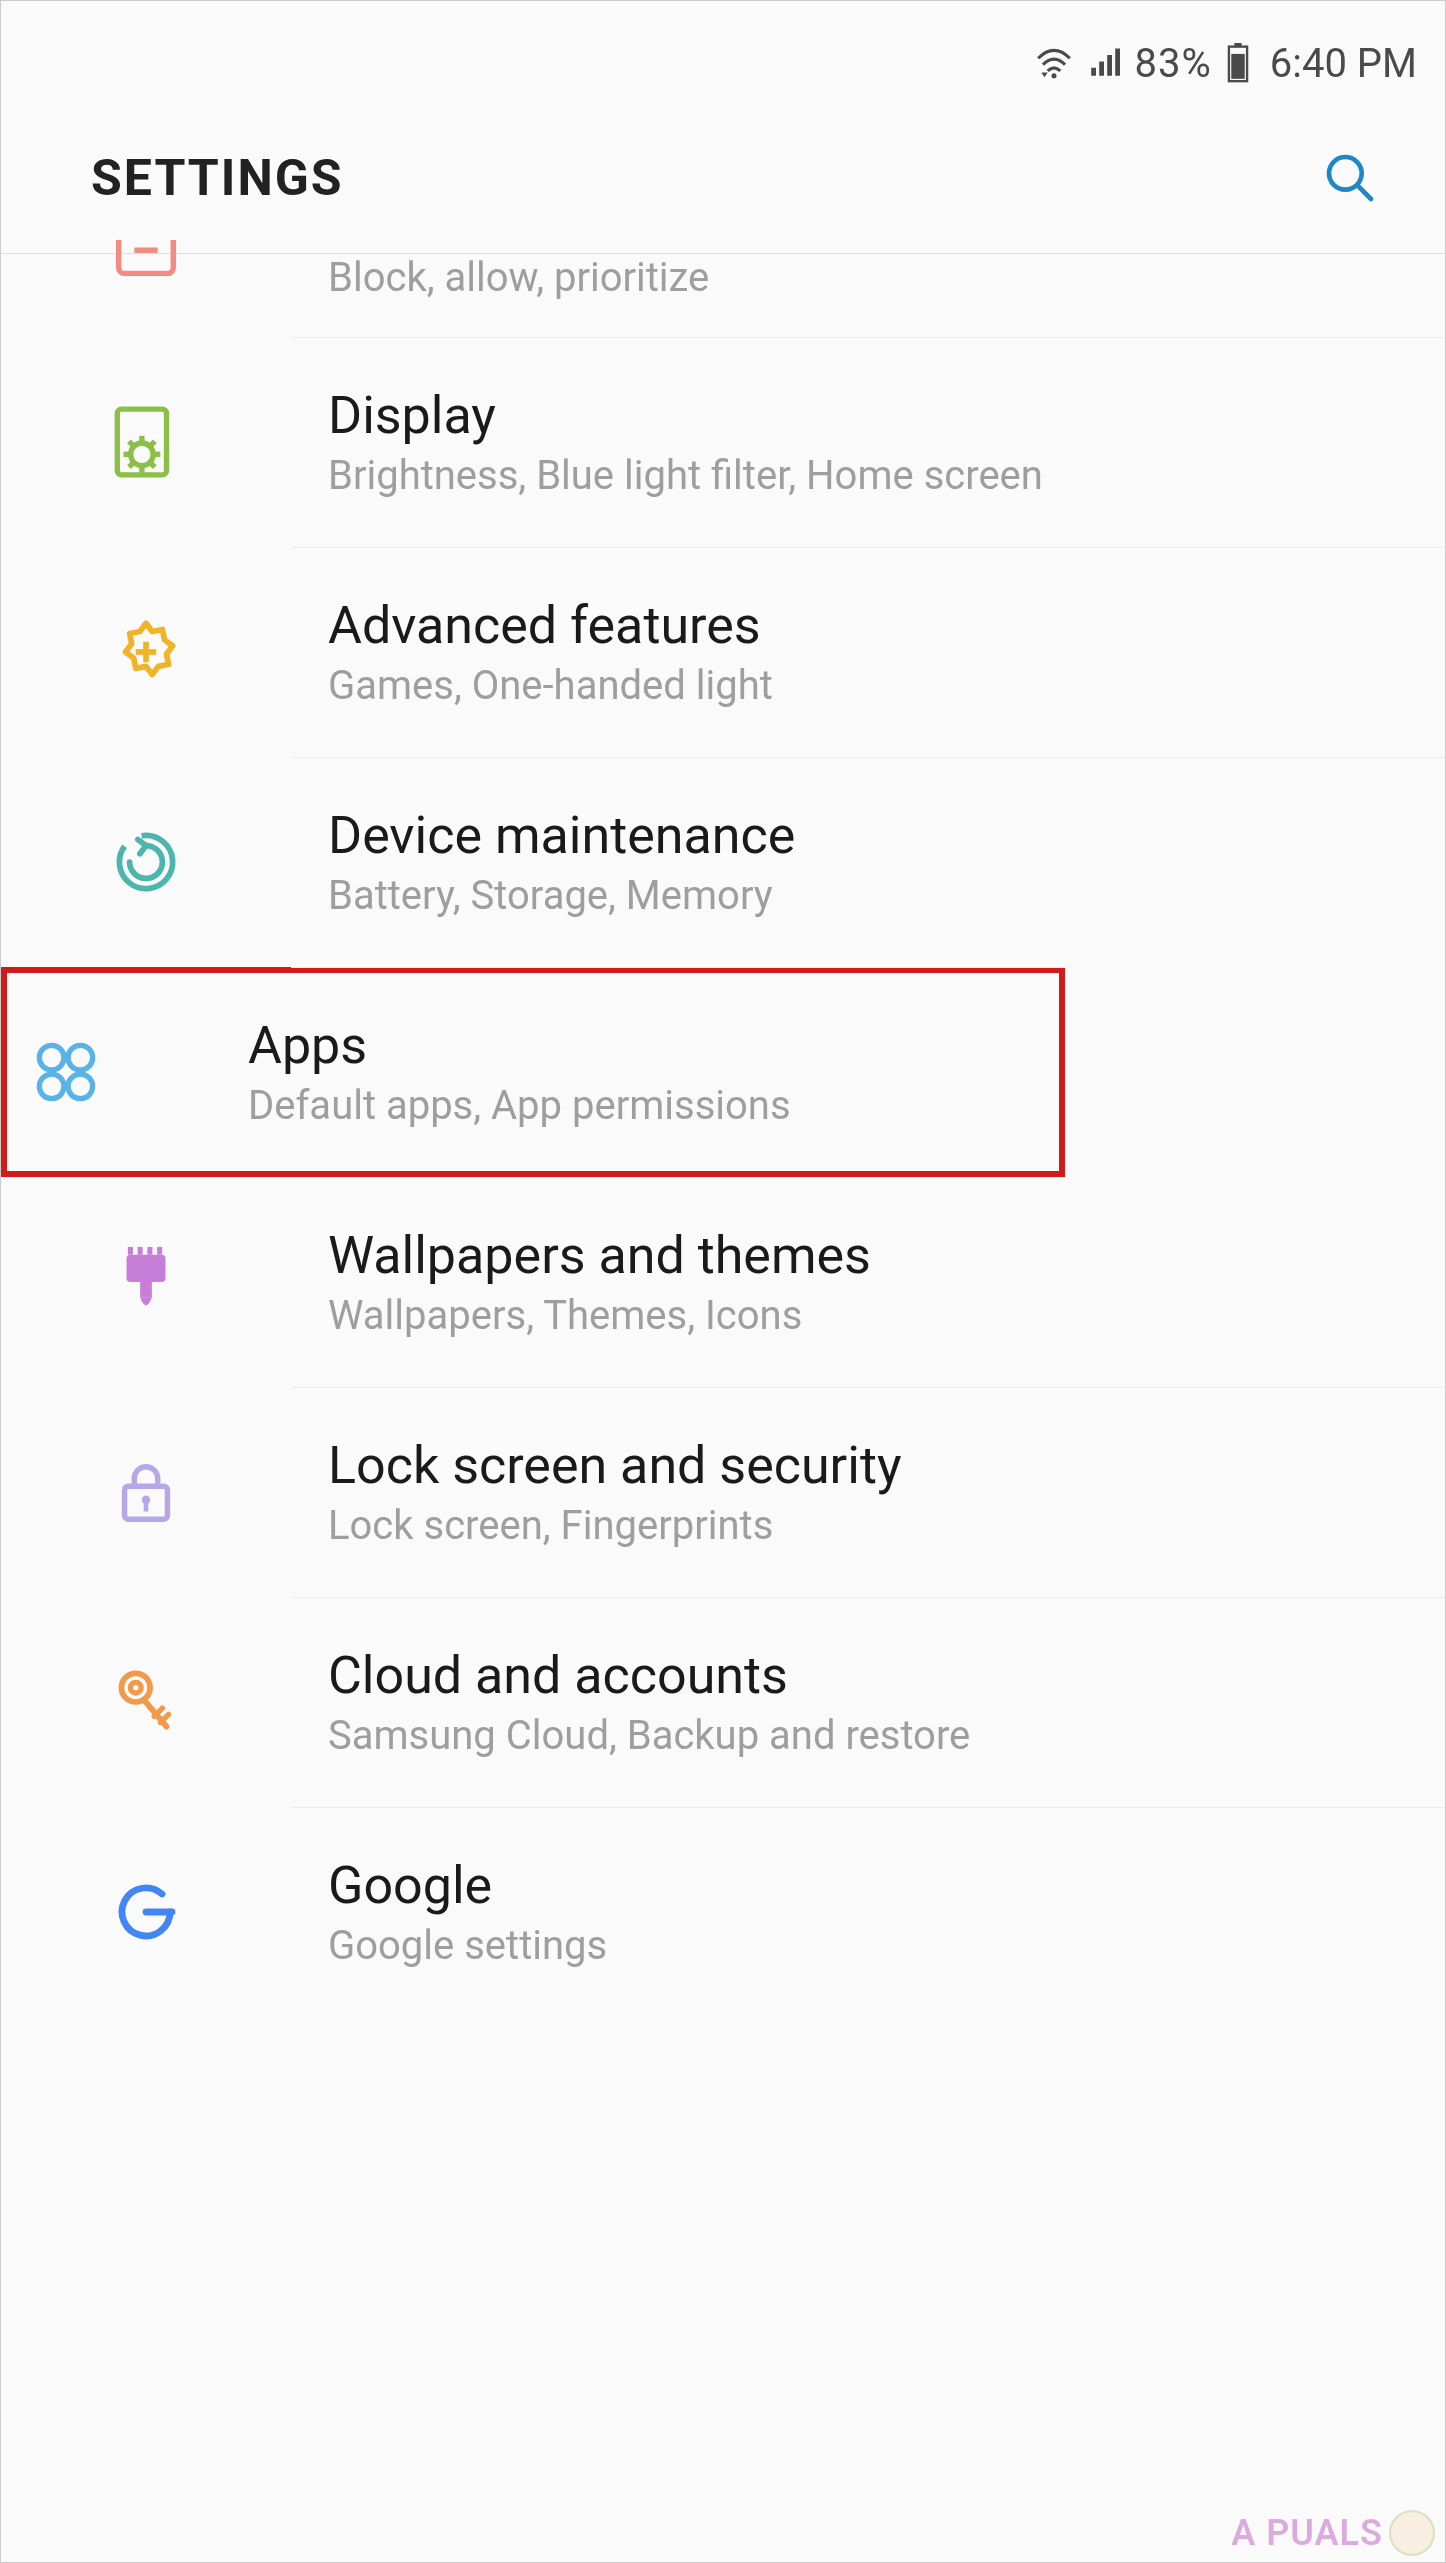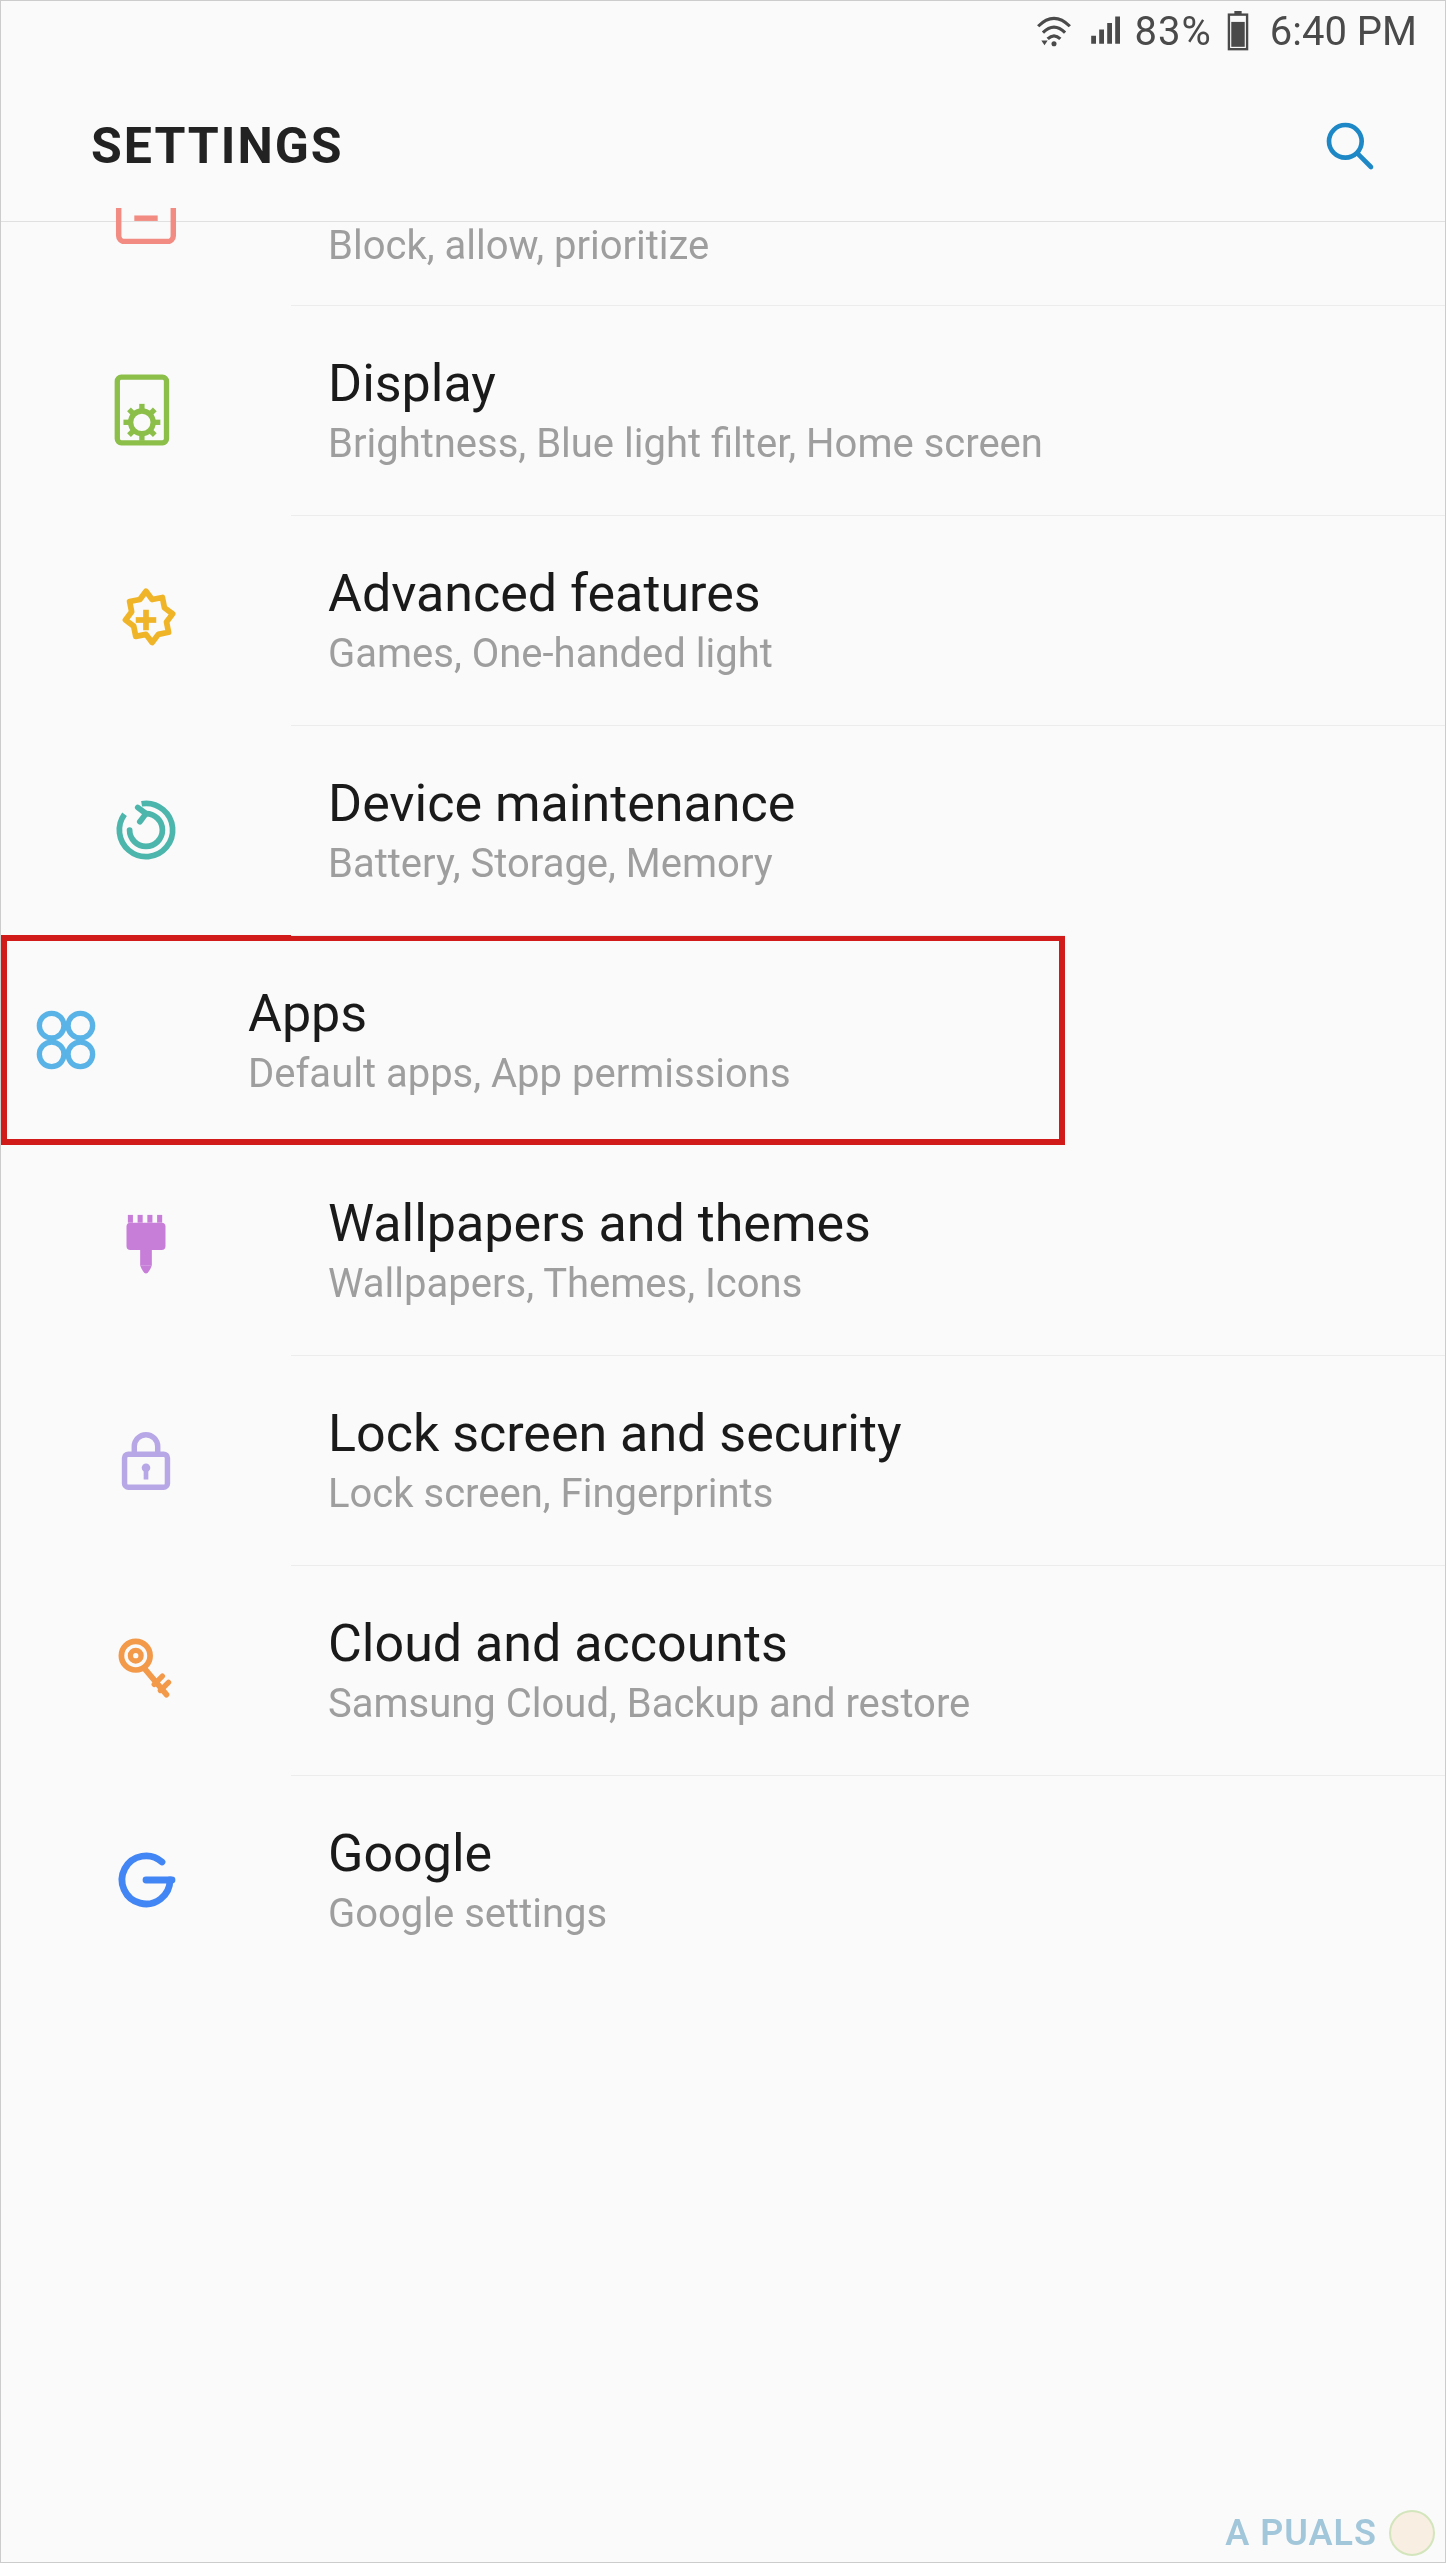--- a/index.html
+++ b/index.html
@@ -20,20 +20,21 @@
   .status-bar {
     height: 60px;
     display: flex;
     justify-content: flex-end;
     align-items: center;
     gap: 14px;
     padding: 0 28px;
     font-size: 40px;
     color: #4a4a4a;
     background: #fafafa;
+    margin-top: 32px;
   }
   .status-bar .battery-pct { letter-spacing: 1px; }
   .status-bar .clock { margin-left: 6px; }
   .status-bar svg { display: block; }
   
   .header {
     display: flex;
     align-items: center;
     justify-content: space-between;
     padding: 50px 60px 40px 90px;
@@ -82,24 +83,24 @@
     display:flex;align-items:center;justify-content:center;
     flex-shrink:0;
   }
   .text-wrap { margin-left: 100px; }
   .title { font-size: 52px; color:#1a1a1a; margin-bottom:6px; }
   .subtitle { font-size: 40px; color:#9e9e9e; }
   
   .watermark {
     position:absolute;
     bottom:6px; right:10px;
-    display:flex;align-items:center;gap:12px;
+    display:flex;align-items:center;gap:6px;
     opacity:.35;
     font-size:36px;
-    color:#0369a1;
+    color:#a21caf;
     font-weight:600;
     letter-spacing:1px;
   }
   .watermark .face {
     width:46px;height:46px;border-radius:50%;
     background:#f7d8b5;border:2px solid #8bbf4a;
     position:relative;
   }
 </style>
 </head>

